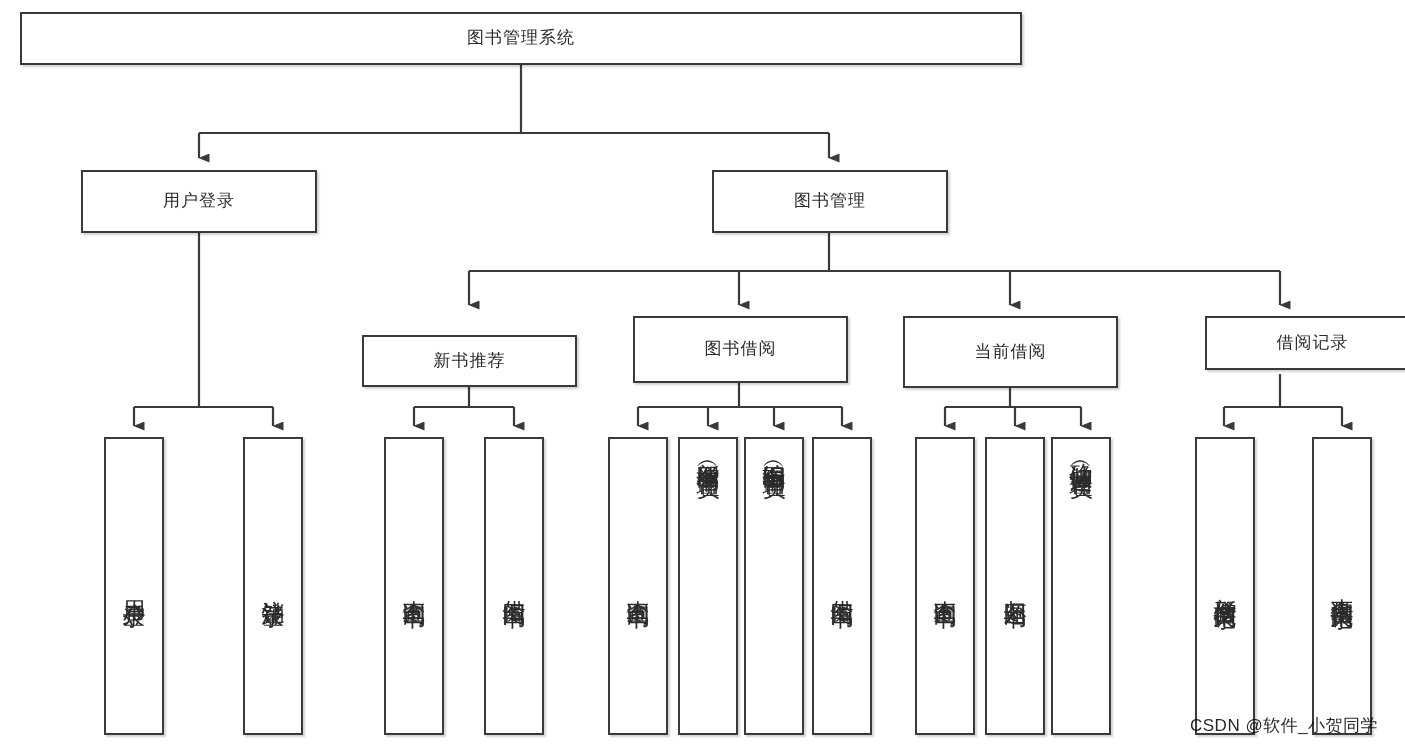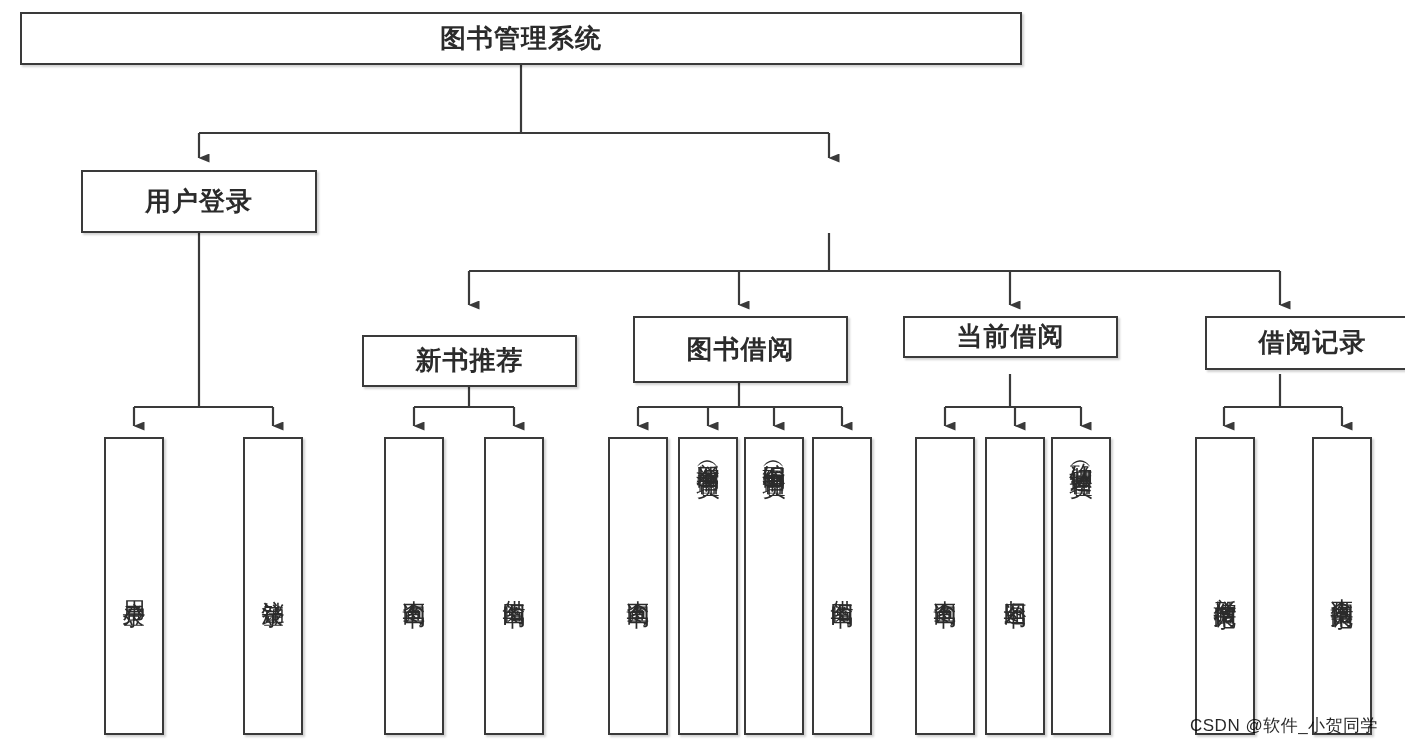--- a/index.html
+++ b/index.html
@@ -30,24 +30,23 @@
     box-sizing: border-box;
     background: #ffffff;
     border: 2px solid #3a3a3a;
     box-shadow: 2px 2px 2px rgba(0,0,0,0.18);
     display: flex;
     align-items: center;
     justify-content: center;
     color: #2b2b2b;
   }
   .node.horiz {
-    font-size: 26px;
+    font-size: 17px;
     line-height: 1.2;
     letter-spacing: 1px;
-    font-weight: bold;
   }
   .node.vert {
     align-items: flex-start;
     justify-content: center;
     padding-top: 6px;
   }
   .node.vert .vlabel {
     writing-mode: vertical-rl;
     text-orientation: upright;
     font-size: 23px;
@@ -124,28 +123,31 @@
     </g>
   </svg>
 
   <div class="node horiz" style="left:20px; top:12px; width:1002px; height:53px;">
     <span>图书管理系统</span>
   </div>
 
   <div class="node horiz" style="left:81px; top:170px; width:236px; height:63px;">
     <span>用户登录</span>
   </div>
+  <div class="node horiz" style="left:712px; top:170px; width:236px; height:63px;">
+    <span>图书管理</span>
+  </div>
 
   <div class="node horiz" style="left:362px; top:316px; width:215px; height:52px;margin-top:19px;">
     <span>新书推荐</span>
   </div>
   <div class="node horiz" style="left:633px; top:316px; width:215px; height:67px;">
     <span>图书借阅</span>
   </div>
-  <div class="node horiz" style="left:903px; top:316px; width:215px; height:42px;">
+  <div class="node horiz" style="left:903px; top:316px; width:215px; height:72px;">
     <span>当前借阅</span>
   </div>
   <div class="node horiz" style="left:1173px; top:316px; width:215px; height:54px;margin-left:32px;">
     <span>借阅记录</span>
   </div>
 
   <div class="node vert centered" style="left:104px; top:437px; width:60px; height:298px;">
     <span class="vlabel">用户登录</span>
   </div>
   <div class="node vert centered" style="left:243px; top:437px; width:60px; height:298px;">

